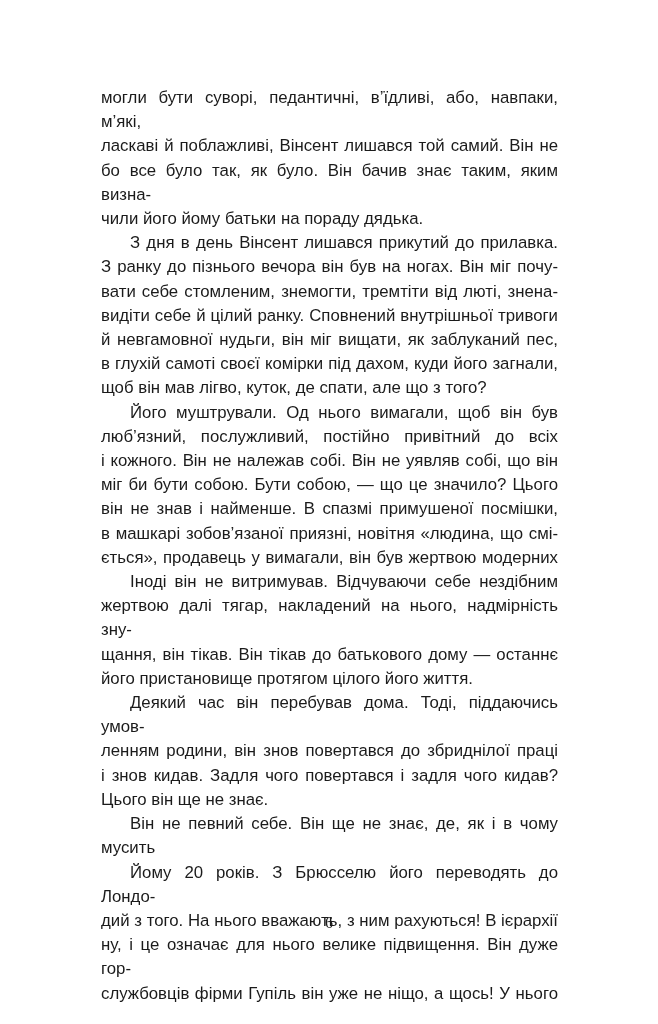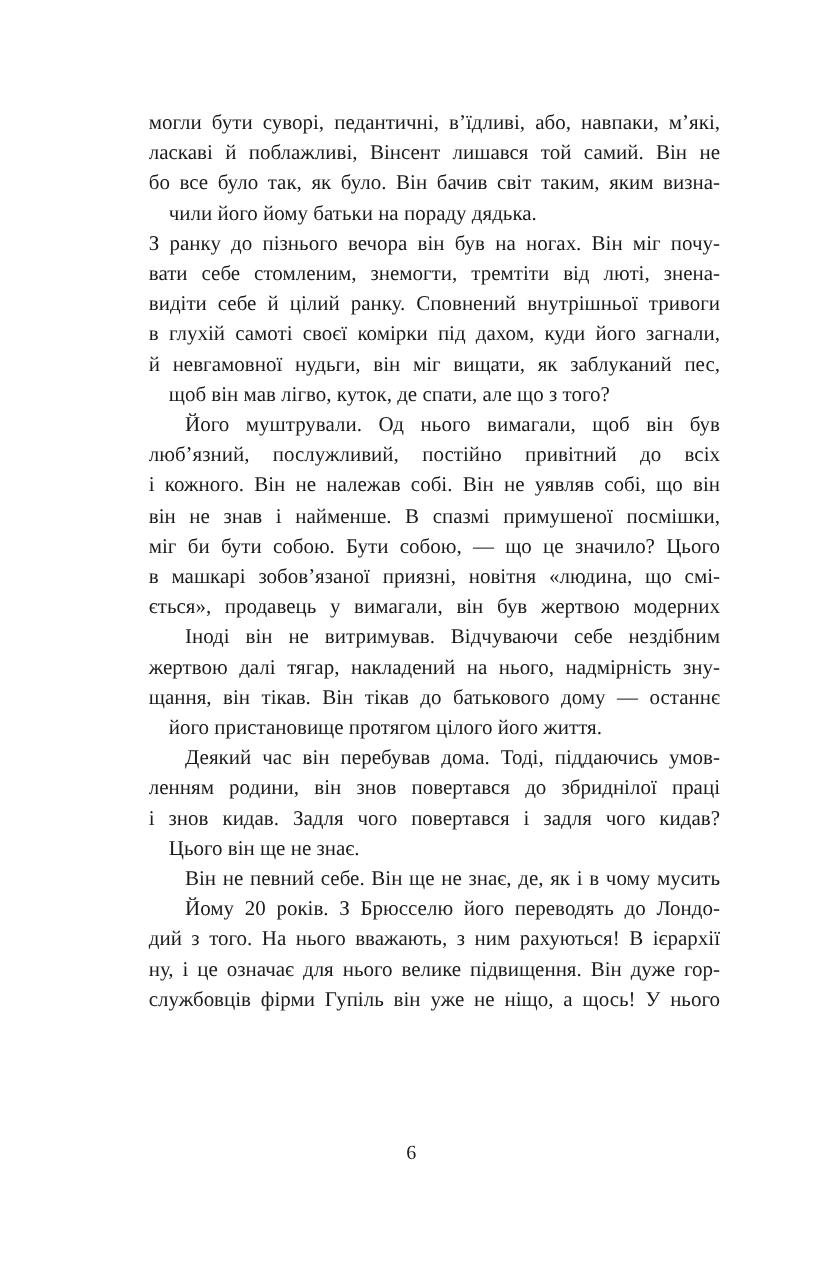--- a/index.html
+++ b/index.html
@@ -9,42 +9,41 @@
   }
   .page {
     position: relative;
     width: 658px;
     height: 1024px;
     background: #ffffff;
     overflow: hidden;
   }
   .text-block {
     position: absolute;
-    left: 119px;
+    left: 101px;
     top: 86px;
     width: 457px;
-    font-family: Liberation Serif, serif;
+    font-family: Liberation Sans, sans-serif;
     font-size: 16.8px;
     line-height: 24.2px;
     color: #1b1b1b;
     -webkit-font-smoothing: antialiased;
   }
   .paragraph {
     margin: 0;
     padding: 0;
   }
   .line {
     text-align: justify;
     text-align-last: justify;
     white-space: normal;
   }
   .line.last {
     text-align: right;
     text-align-last: left;
-    margin-left: 16px;
   }
   .line.indent {
     text-indent: 29px;
   }
   .page-number {
     position: absolute;
     left: 0;
     top: 914px;
     width: 658px;
     text-align: center;
@@ -54,37 +53,38 @@
   }
 </style>
 </head>
 <body>
 
 <div class="page">
   <div class="text-block">
       <div class="paragraph">
         <div class="line">могли бути суворі, педантичні, в’їдливі, або, навпаки, м’які,</div>
         <div class="line">ласкаві й поблажливі, Вінсент лишався той самий. Він не</div>
-        <div class="line">бо все було так, як було. Він бачив світ таким, яким визна-</div>
+        <div class="line">бо все було так, як було. Він бачив знає таким, яким визна-</div>
         <div class="line last">чили його йому батьки на пораду дядька.</div>
       </div>
       <div class="paragraph">
+        <div class="line indent">З дня в день Вінсент лишався прикутий до прилавка.</div>
         <div class="line">З ранку до пізнього вечора він був на ногах. Він міг почу-</div>
         <div class="line">вати себе стомленим, знемогти, тремтіти від люті, знена-</div>
         <div class="line">видіти себе й цілий ранку. Сповнений внутрішньої тривоги</div>
+        <div class="line">й невгамовної нудьги, він міг вищати, як заблуканий пес,</div>
         <div class="line">в глухій самоті своєї комірки під дахом, куди його загнали,</div>
-        <div class="line">й невгамовної нудьги, він міг вищати, як заблуканий пес,</div>
         <div class="line last">щоб він мав лігво, куток, де спати, але що з того?</div>
       </div>
       <div class="paragraph">
         <div class="line indent">Його муштрували. Од нього вимагали, щоб він був</div>
         <div class="line">люб’язний, послужливий, постійно привітний до всіх</div>
         <div class="line">і кожного. Він не належав собі. Він не уявляв собі, що він</div>
+        <div class="line">міг би бути собою. Бути собою, — що це значило? Цього</div>
         <div class="line">він не знав і найменше. В спазмі примушеної посмішки,</div>
-        <div class="line">міг би бути собою. Бути собою, — що це значило? Цього</div>
         <div class="line">в машкарі зобов’язаної приязні, новітня «людина, що смі-</div>
         <div class="line">ється», продавець у вимагали, він був жертвою модерних</div>
       </div>
       <div class="paragraph">
         <div class="line indent">Іноді він не витримував. Відчуваючи себе нездібним</div>
         <div class="line">жертвою далі тягар, накладений на нього, надмірність зну-</div>
         <div class="line">щання, він тікав. Він тікав до батькового дому — останнє</div>
         <div class="line last">його пристановище протягом цілого його життя.</div>
       </div>
       <div class="paragraph">

